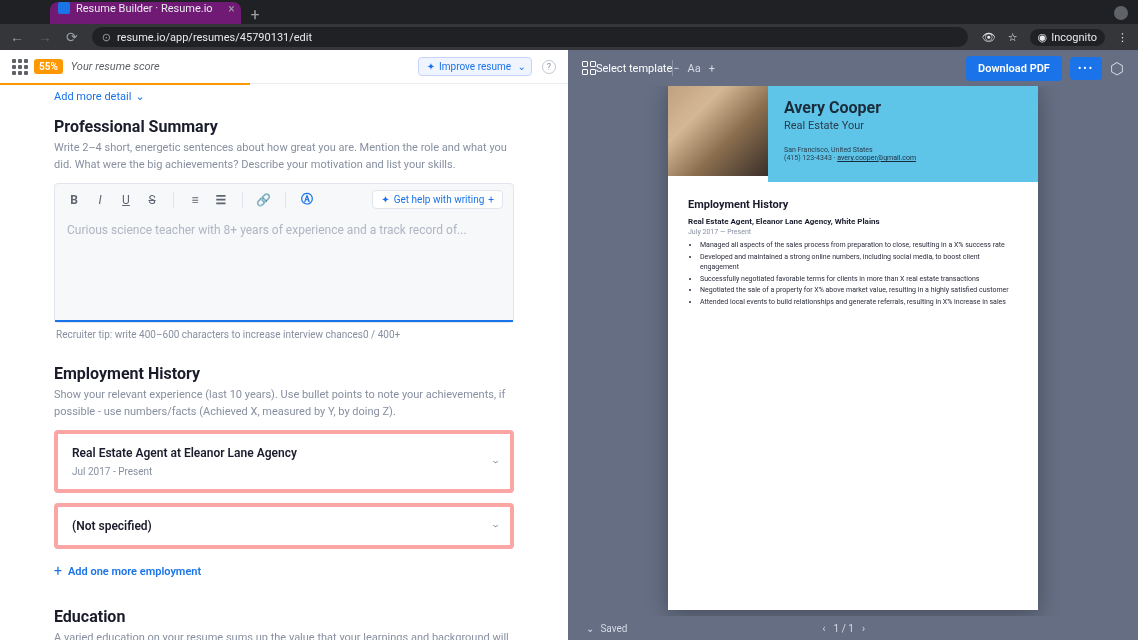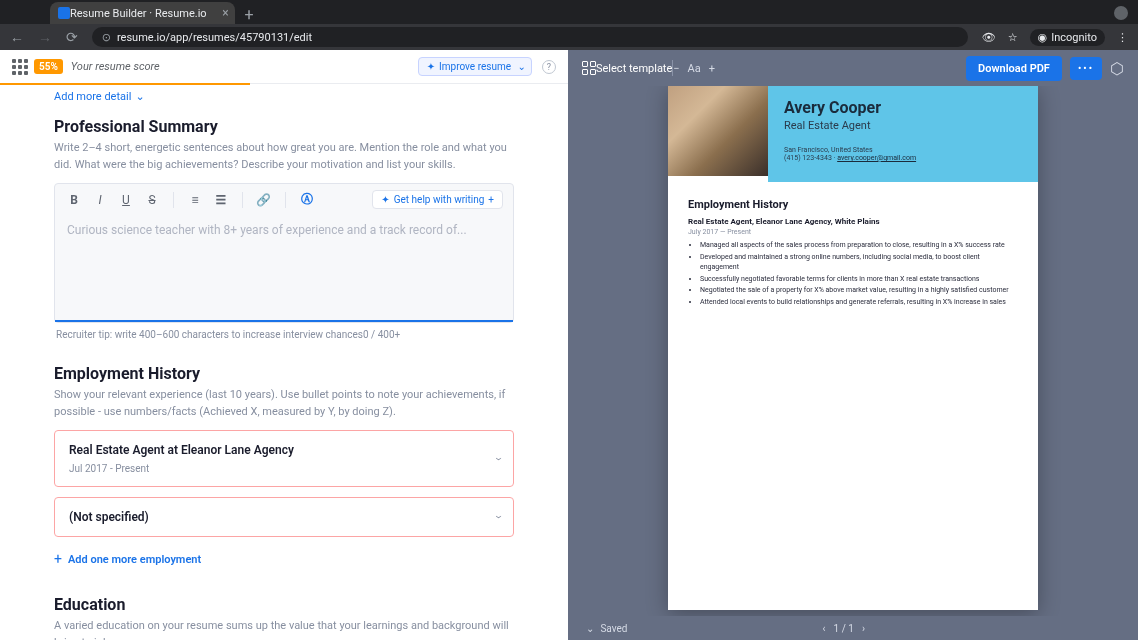--- a/index.html
+++ b/index.html
@@ -1,21 +1,21 @@
 <!DOCTYPE html>
 <html><head>
 <meta charset="utf-8">
 <style>
 * { box-sizing: border-box; margin: 0; padding: 0; }
 body { font-family: -apple-system, BlinkMacSystemFont, "Segoe UI", Roboto, sans-serif; font-size: 13px; color: #1a1a1a; overflow: hidden; width: 1138px; height: 640px; background: #fff; }
 
 
 .chrome { background: #202124; height: 50px; }
 .tab-strip { height: 24px; display: flex; align-items: end; padding-left: 50px; }
-.tab { background: #404040; height: 22px; display: flex; align-items: center; padding: 0 28px 0 8px; border-radius: 8px 8px 0 0; font-size: 11px; color: #e8eaed; position: relative; min-width: 130px; }
+.tab { background: #701a75; height: 22px; display: flex; align-items: flex-start; padding: 0 28px 0 8px; border-radius: 8px 8px 0 0; font-size: 11px; color: #e8eaed; gap: 6px; position: relative; min-width: 130px; }
 .tab .favicon { width: 12px; height: 12px; background: #1a73e8; border-radius: 2px; }
 .tab .close { position: absolute; right: 6px; font-size: 12px; color: #9aa0a6; }
 .newtab { color: #9aa0a6; font-size: 16px; padding: 0 10px; }
 .address-row { background: #35363a; height: 26px; display: flex; align-items: center; padding: 0 10px; gap: 14px; }
 .nav-btn { color: #9aa0a6; font-size: 14px; }
 .url-bar { flex: 1; background: #202124; border-radius: 14px; height: 20px; display: flex; align-items: center; padding: 0 10px; color: #9aa0a6; font-size: 11px; gap: 6px; }
 .url-bar .url-text { color: #e8eaed; }
 .chrome-right { display: flex; gap: 12px; align-items: center; color: #e8eaed; font-size: 11px; }
 .chrome-right .pill { display: flex; align-items: center; gap: 4px; background: #202124; padding: 2px 8px; border-radius: 12px; }
 .minimize-round { width: 14px; height: 14px; border-radius: 50%; background: #5f6368; position: absolute; right: 10px; top: 6px; }
@@ -52,21 +52,21 @@
 .fmt.under { text-decoration: underline; font-weight: 400; }
 .fmt.strike { text-decoration: line-through; font-weight: 400; }
 .tb-sep { width: 1px; height: 16px; background: #e1e4ec; margin: 0 4px; }
 .tb-spacer { flex: 1; }
 .ai-help { border: 1px solid #e1e4ec; background: #fff; font-size: 10px; color: #1a73e8; padding: 3px 8px; border-radius: 4px; display: flex; align-items: center; gap: 4px; }
 .editor-body { padding: 8px 12px; min-height: 105px; font-size: 12px; color: #b0b5c2; }
 .editor-bottom { height: 2px; background: #1a73e8; }
 .meta-row { display: flex; font-size: 10px; color: #878fa0; padding: 6px 2px 0; }
 
 
-.card { border: 1px solid #fca5a5; border-radius: 4px; padding: 12px 14px; margin-bottom: 10px; position: relative; }
+.card { border: 4px solid #fca5a5; border-radius: 4px; padding: 12px 14px; margin-bottom: 10px; position: relative; }
 .card-title { font-size: 12px; font-weight: 600; color: #1a1c2c; }
 .card-sub { font-size: 10px; color: #878fa0; margin-top: 6px; }
 .card-chev { position: absolute; right: 12px; top: 50%; transform: translateY(-50%) rotate(90deg); color: #878fa0; font-size: 12px; }
 .add-link { color: #1a73e8; font-size: 11px; font-weight: 600; display: flex; align-items: center; gap: 6px; padding: 4px 0; }
 .add-link .plus { font-size: 14px; font-weight: 400; }
 
 
 .right-toolbar { height: 36px; display: flex; align-items: center; justify-content: space-between; padding: 0 14px; }
 .rt-left { display: flex; align-items: center; color: #fff; font-size: 11px; }
 .grid-ic { width: 14px; height: 14px; display: grid; grid-template-columns: 1fr 1fr; grid-template-rows: 1fr 1fr; gap: 2px; }
@@ -247,21 +247,21 @@
         <span class="hex">⬡</span>
       </div>
     </div>
 
     <div class="preview-scroll">
       <div class="paper">
         <div class="hdr">
           <div class="photo"></div>
           <div class="hdr-right">
             <div class="hdr-name">Avery Cooper</div>
-            <div class="hdr-role">Real Estate Agent</div>
+            <div class="hdr-role">Real Estate Your</div>
             <div class="hdr-contacts">
               <div>San Francisco, United States</div>
               <span>(415) 123-4343</span> · <a>avery.cooper@gmail.com</a>
             </div>
           </div>
         </div>
         <div class="p-body">
           <div class="p-h2">Employment History</div>
           <div class="p-job">Real Estate Agent, Eleanor Lane Agency, White Plains</div>
           <div class="p-dates">July 2017 — Present</div>

